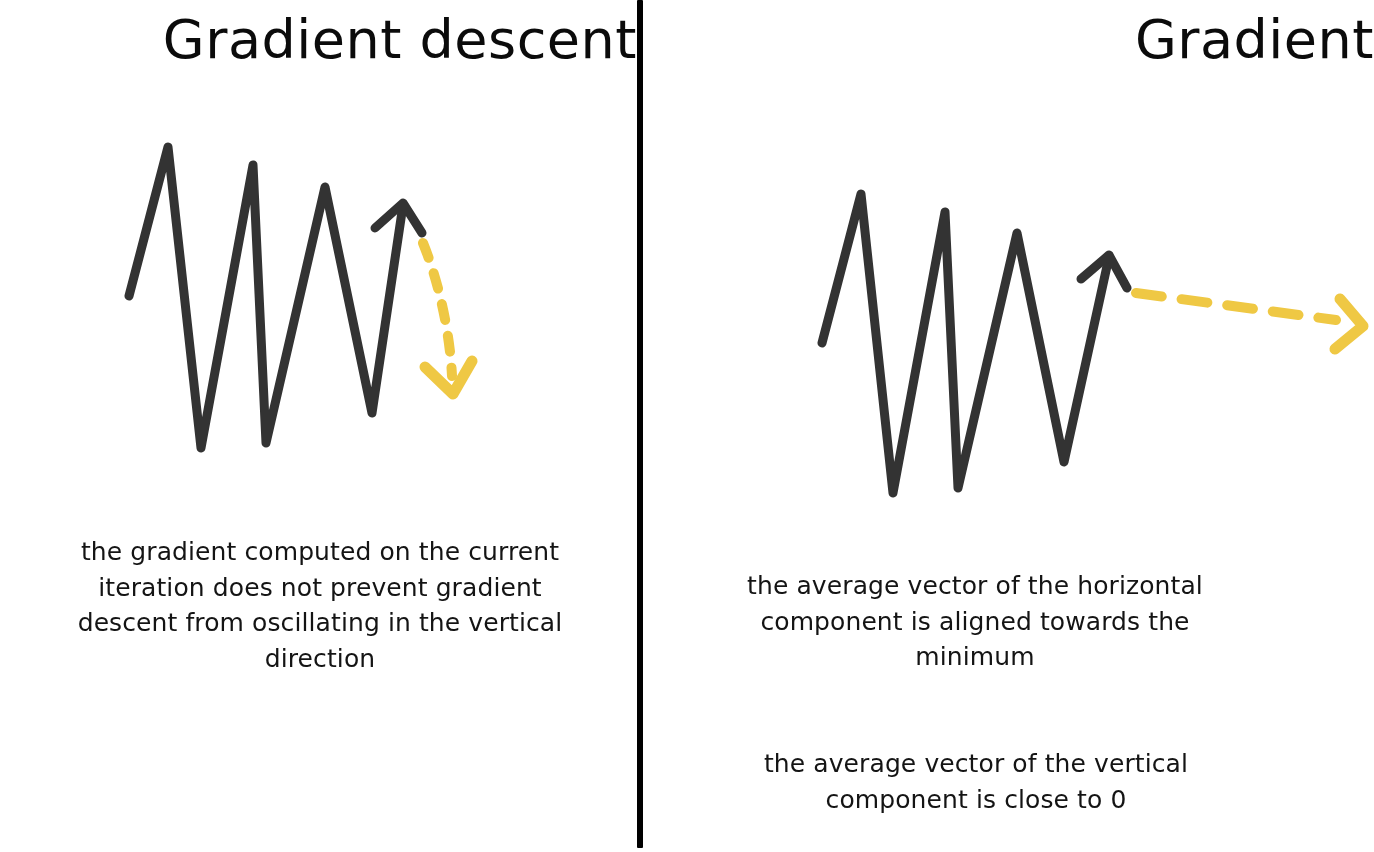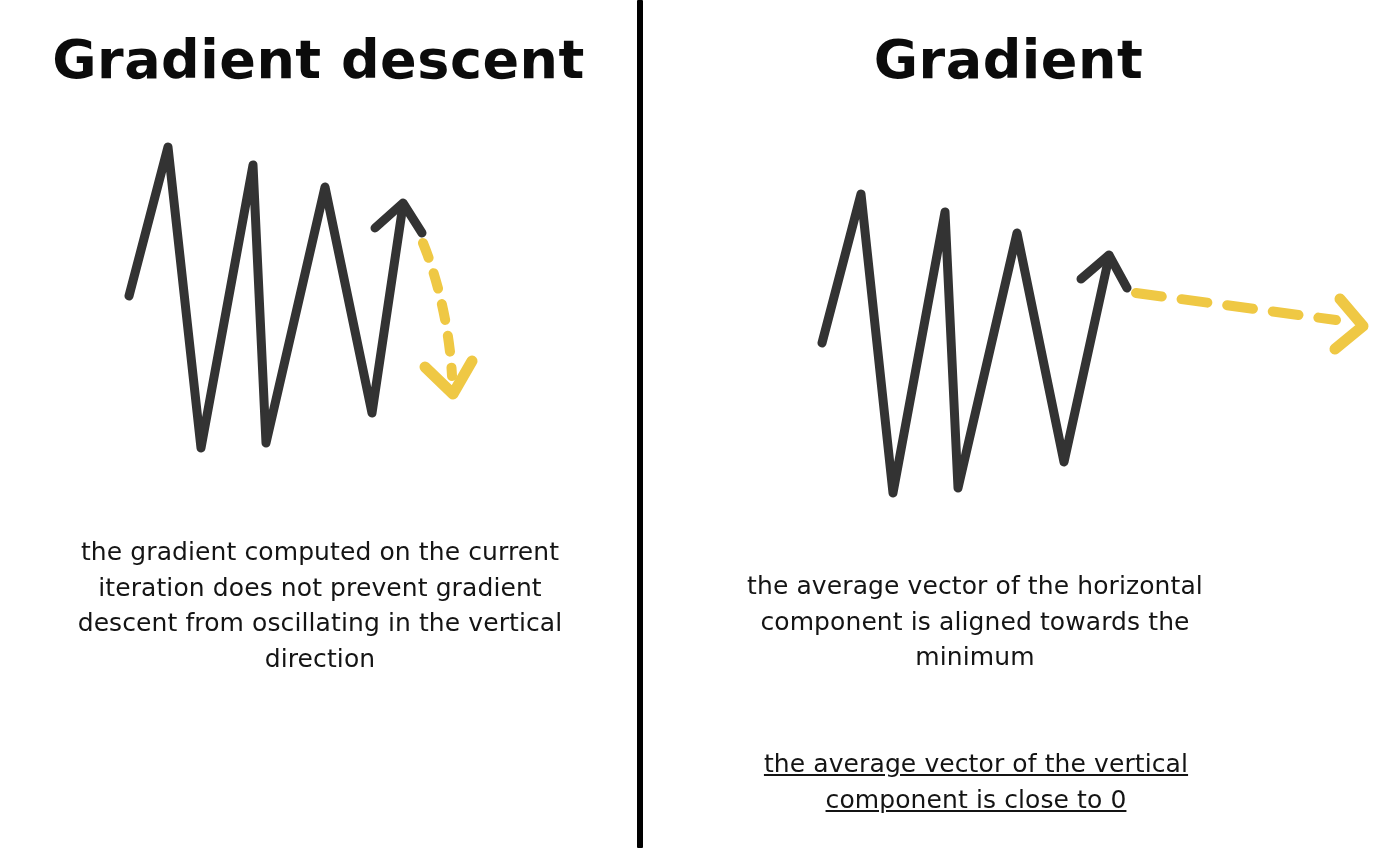--- a/index.html
+++ b/index.html
@@ -35,28 +35,27 @@
     top: 0;
     height: 852px;
   }
   .panel-left  { left: 0px;   width: 637px; }
   .panel-right { left: 643px; width: 731px; }
 
   .panel-title {
     position: absolute;
     top: 8px;
     width: 100%;
-    text-align: center;
+    text-align: right;
     font-family: "DejaVu Sans", sans-serif;
     font-size: 54px;
-    font-weight: 700;
+    font-weight: 400;
     letter-spacing: 0.5px;
     color: #0b0b0b;
     line-height: 1.1;
-    margin-top: 20px;
   }
   .panel-left .panel-title  { top: 10px; }
   .panel-right .panel-title { top: 10px; }
 
   .sketch {
     position: absolute;
     left: 0;
     top: 0;
     width: 1374px;
     height: 852px;
@@ -79,21 +78,20 @@
   }
   .caption-right-1 {
     left: 740px;
     top: 568px;
     width: 470px;
   }
   .caption-right-2 {
     left: 718px;
     top: 746px;
     width: 516px;
-    text-decoration: underline;
   }
 </style>
 </head>
 <body>
 
 <div class="board">
 
   <div class="divider"></div>
 
   <div class="panel panel-left">

